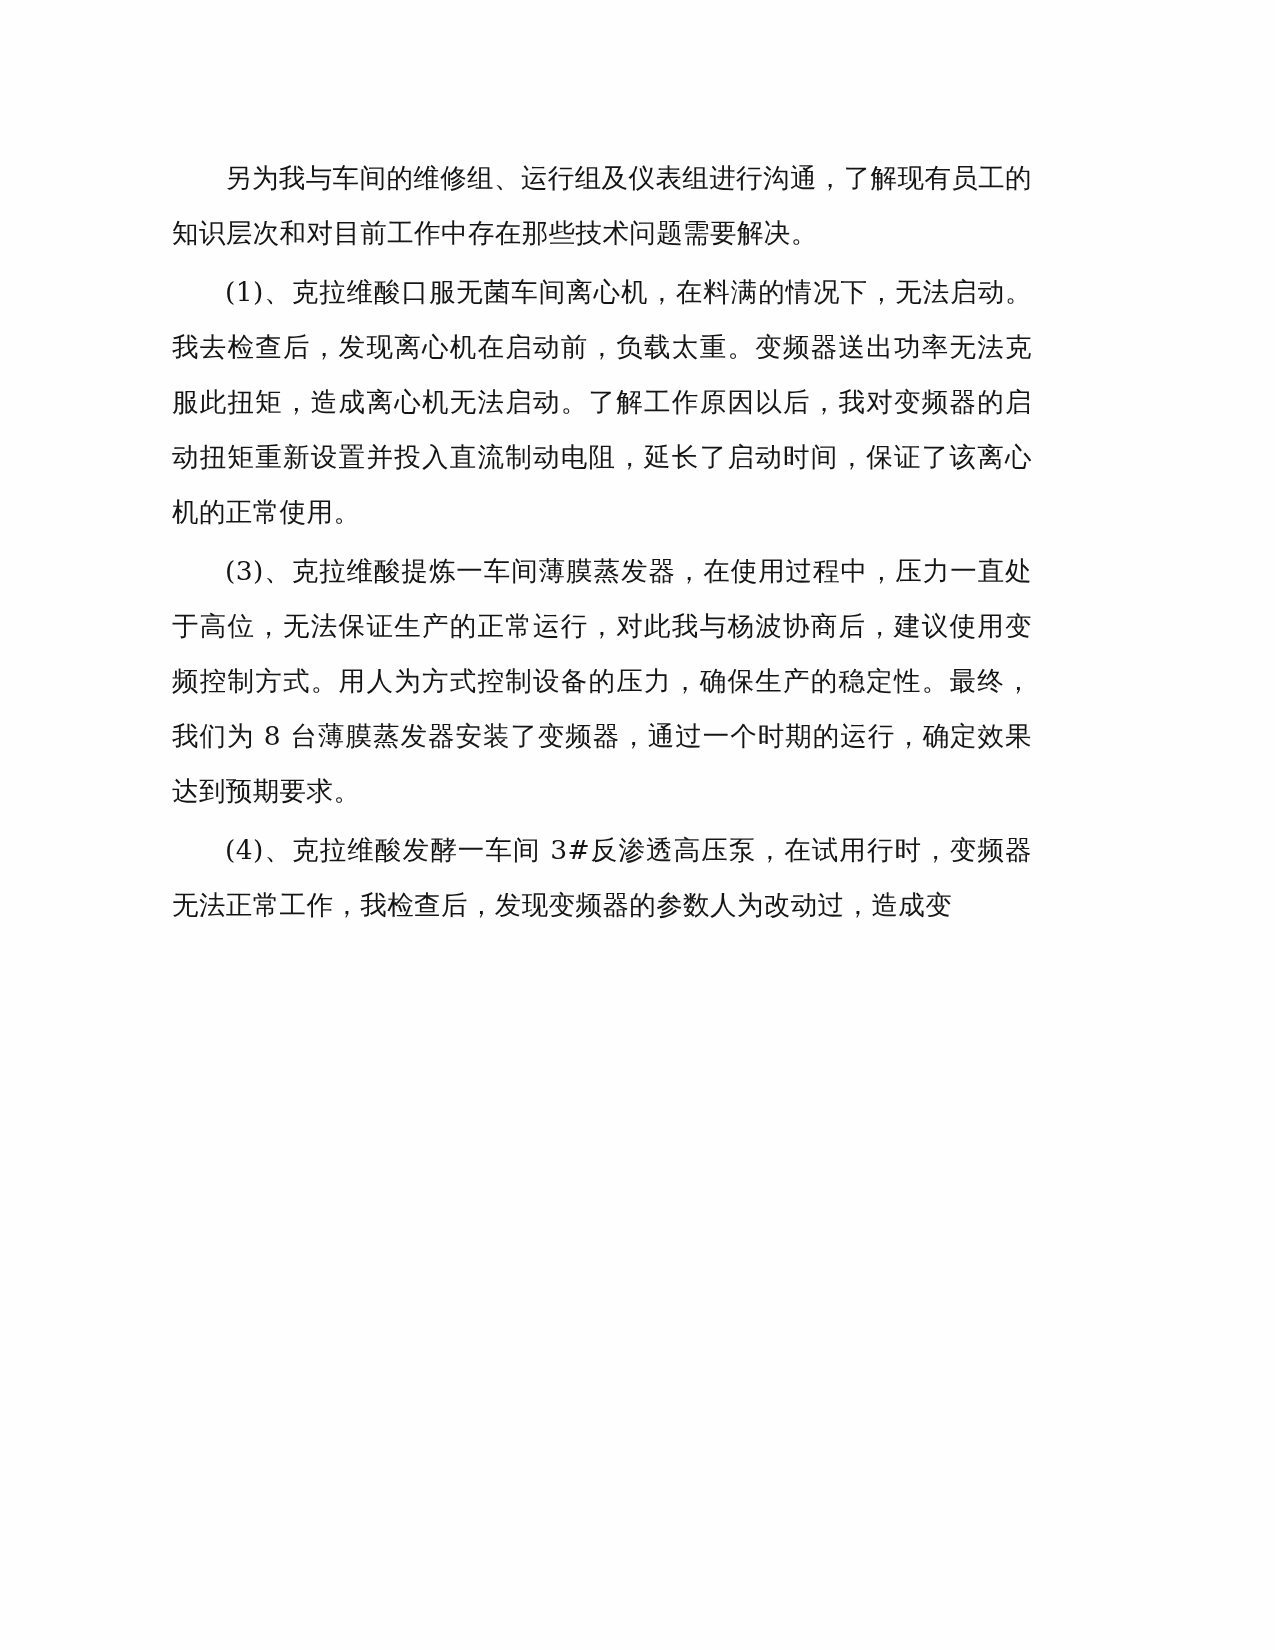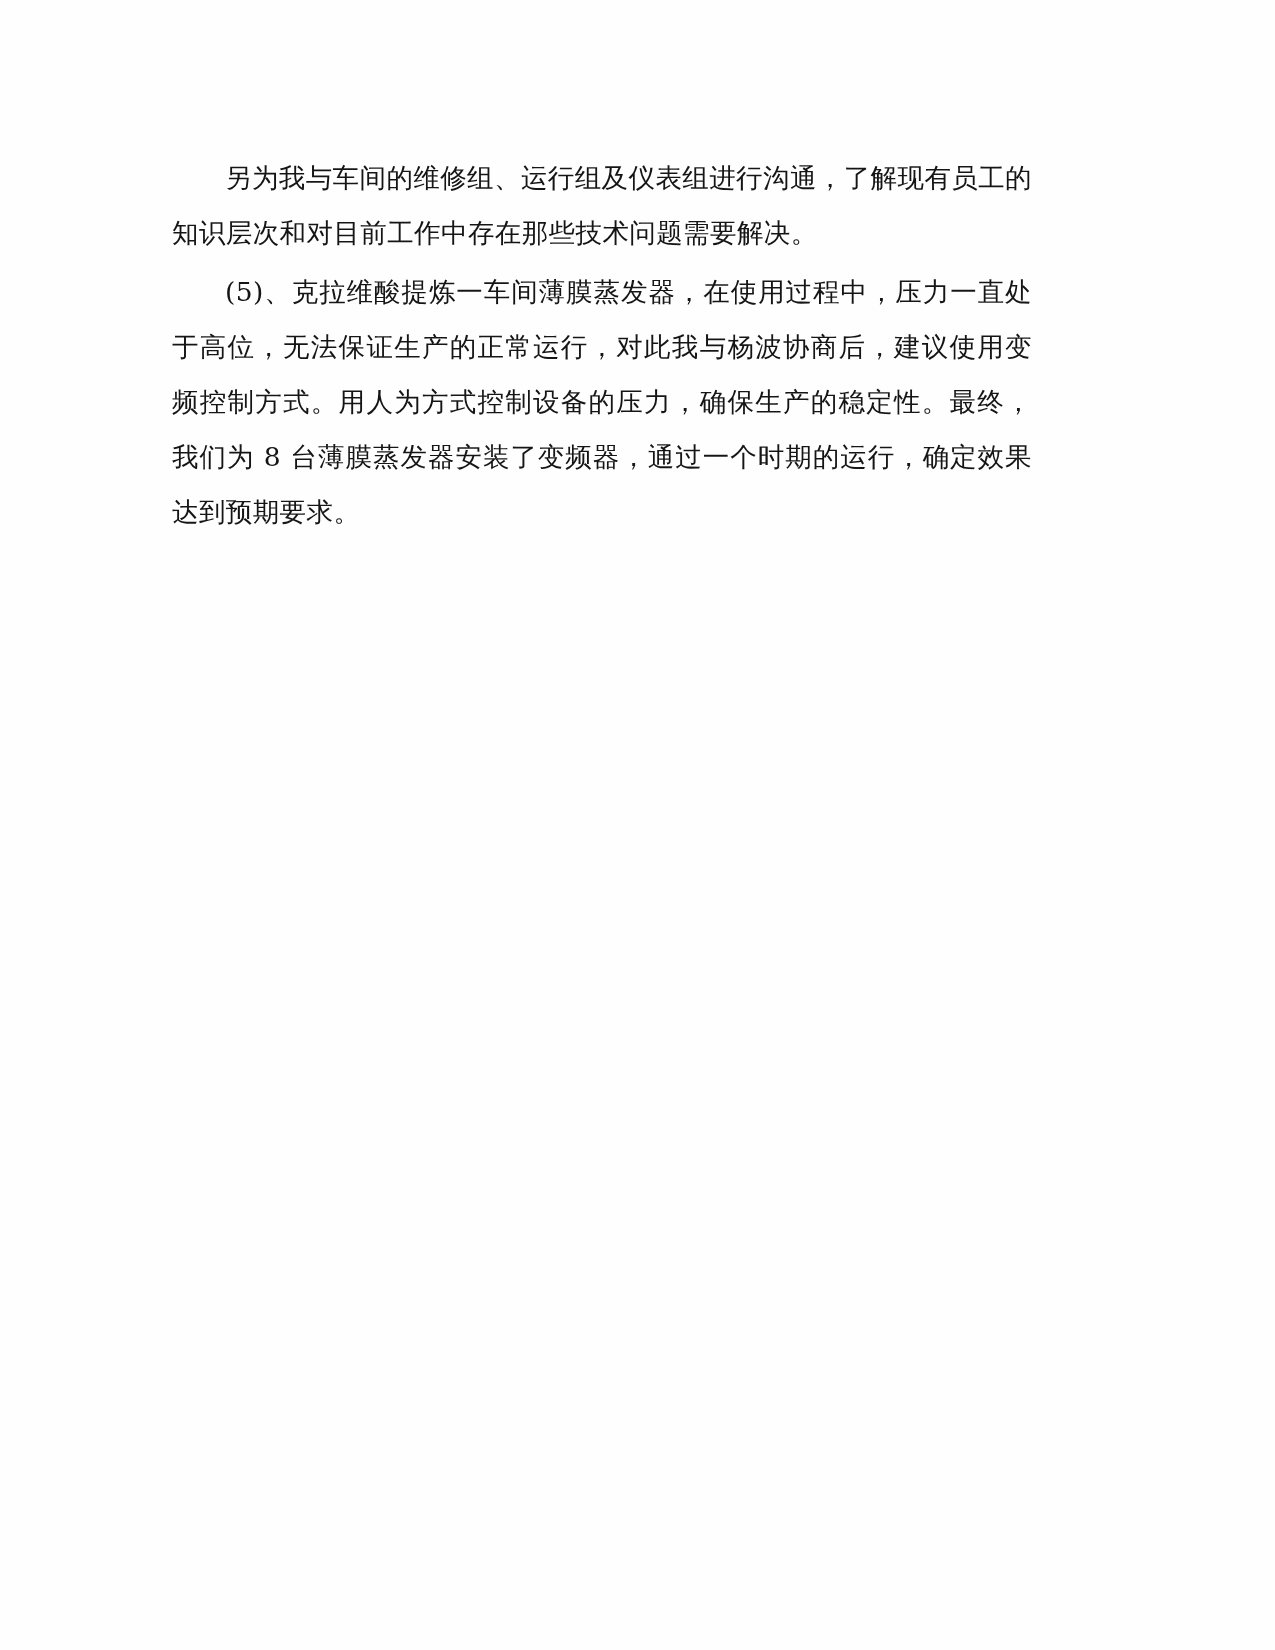--- a/index.html
+++ b/index.html
@@ -41,15 +41,17 @@
     color: #151515;
     word-break: break-all;
   }
 </style>
 </head>
 <body>
 
 <div class="page">
   <div class="content">
     <p class="para">另为我与车间的维修组、运行组及仪表组进行沟通，了解现有员工的知识层次和对目前工作中存在那些技术问题需要解决。</p>
-    <p class="para">(5)、克拉维酸提炼一车间薄膜蒸发器，在使用过程中，压力一直处于高位，无法保证生产的正常运行，对此我与杨波协商后，建议使用变频控制方式。用人为方式控制设备的压力，确保生产的稳定性。最终，我们为 8 台薄膜蒸发器安装了变频器，通过一个时期的运行，确定效果达到预期要求。</p>
+    <p class="para">(1)、克拉维酸口服无菌车间离心机，在料满的情况下，无法启动。我去检查后，发现离心机在启动前，负载太重。变频器送出功率无法克服此扭矩，造成离心机无法启动。了解工作原因以后，我对变频器的启动扭矩重新设置并投入直流制动电阻，延长了启动时间，保证了该离心机的正常使用。</p>
+    <p class="para">(3)、克拉维酸提炼一车间薄膜蒸发器，在使用过程中，压力一直处于高位，无法保证生产的正常运行，对此我与杨波协商后，建议使用变频控制方式。用人为方式控制设备的压力，确保生产的稳定性。最终，我们为 8 台薄膜蒸发器安装了变频器，通过一个时期的运行，确定效果达到预期要求。</p>
+    <p class="para">(4)、克拉维酸发酵一车间 3#反渗透高压泵，在试用行时，变频器无法正常工作，我检查后，发现变频器的参数人为改动过，造成变</p>
   </div>
 </div>
 
 </body></html>

